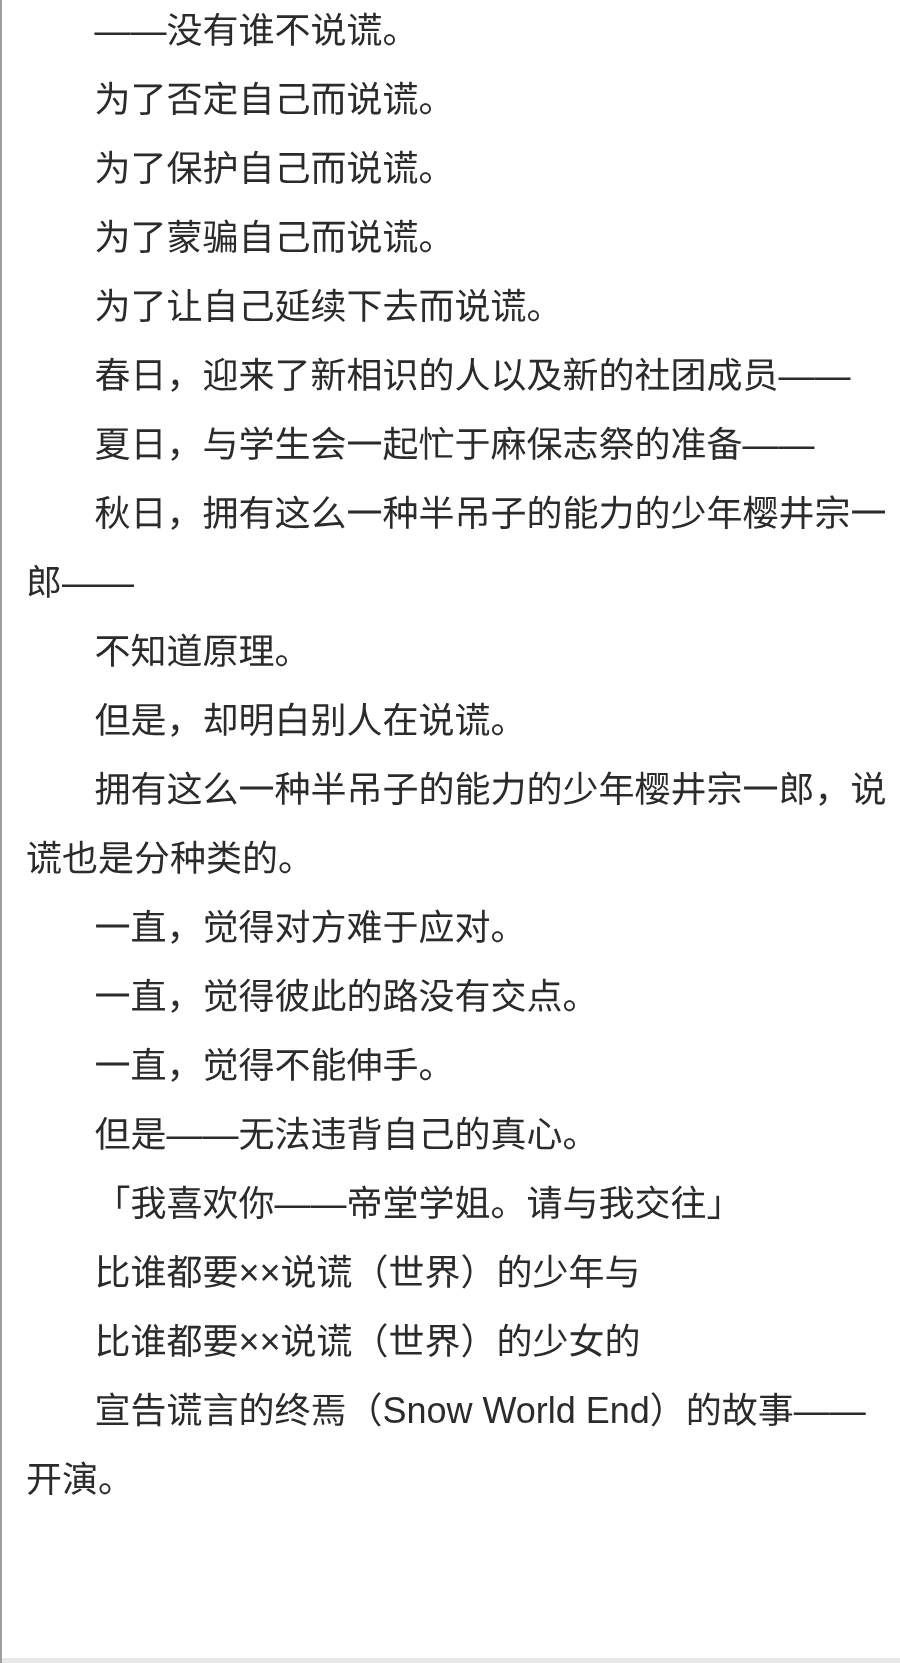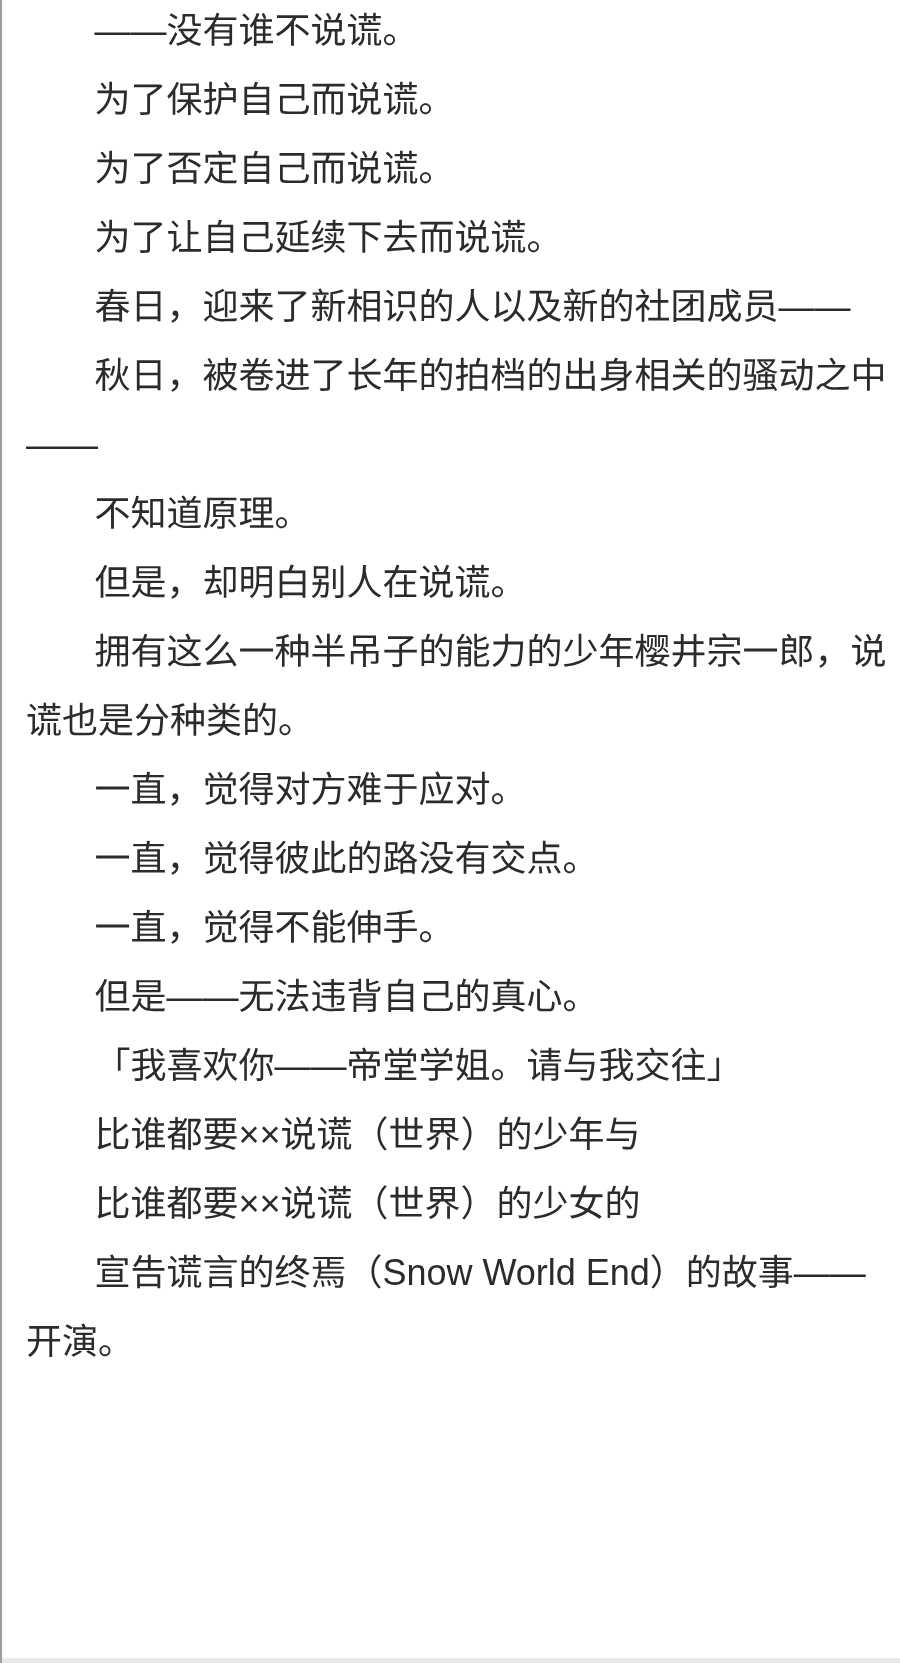--- a/index.html
+++ b/index.html
@@ -45,25 +45,27 @@
     height:5px;
     background:var(--bottom-bar);
   }
 </style>
 </head>
 <body>
 
 <div class="page">
   <div class="text-area">
     <p>——没有谁不说谎。</p>
+    <p>为了否定自己而说谎。</p>
     <p>为了保护自己而说谎。</p>
-    <p>为了否定自己而说谎。</p>
+    <p>为了蒙骗自己而说谎。</p>
     <p>为了让自己延续下去而说谎。</p>
     <p>春日，迎来了新相识的人以及新的社团成员——</p>
-    <p>秋日，被卷进了长年的拍档的出身相关的骚动之中——</p>
+    <p>夏日，与学生会一起忙于麻保志祭的准备——</p>
+    <p>秋日，拥有这么一种半吊子的能力的少年樱井宗一郎——</p>
     <p>不知道原理。</p>
     <p>但是，却明白别人在说谎。</p>
     <p>拥有这么一种半吊子的能力的少年樱井宗一郎，说谎也是分种类的。</p>
     <p>一直，觉得对方难于应对。</p>
     <p>一直，觉得彼此的路没有交点。</p>
     <p>一直，觉得不能伸手。</p>
     <p>但是——无法违背自己的真心。</p>
     <p>「我喜欢你——帝堂学姐。请与我交往」</p>
     <p>比谁都要××说谎（世界）的少年与</p>
     <p>比谁都要××说谎（世界）的少女的</p>

